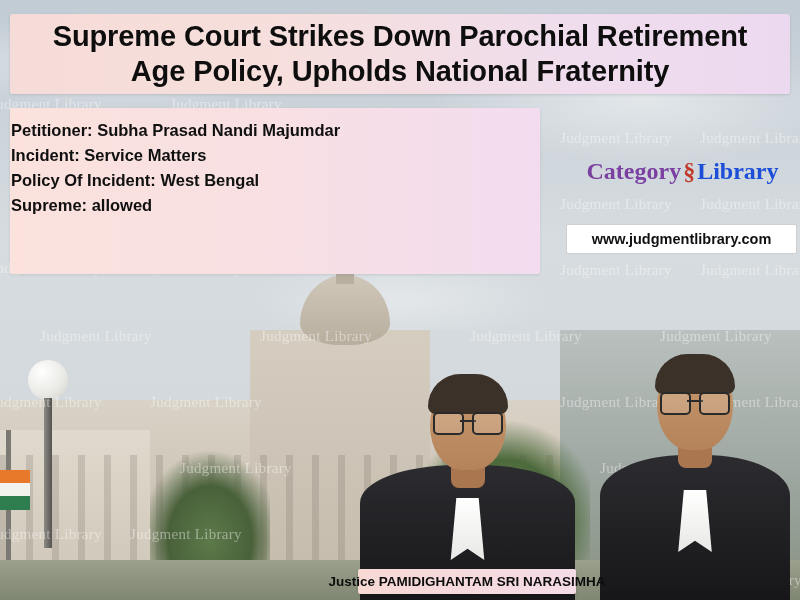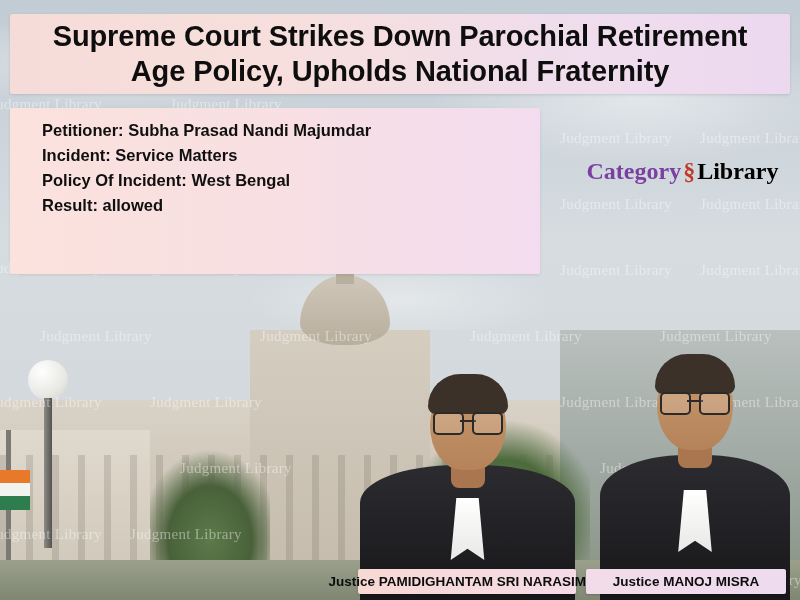--- a/index.html
+++ b/index.html
@@ -154,21 +154,21 @@
     letter-spacing: -0.1px;
   }
 
   
   .details-panel {
     position: absolute;
     left: 10px; top: 108px;
     width: 530px; height: 166px;
     background: linear-gradient(90deg, #fbe2dd 0%, #f8e0e2 45%, #f3dcef 100%);
     border-radius: 2px;
-    padding: 10px 0 0 32px;
+    padding: 10px 0 0 1px;
     box-sizing: border-box;
     box-shadow: 0 1px 3px rgba(0,0,0,0.10);
   }
   .detail-line {
     font-size: 16.5px;
     font-weight: bold;
     color: #101010;
     line-height: 1.52;
     white-space: nowrap;
   }
@@ -179,21 +179,21 @@
     left: 575px; top: 158px;
     width: 215px;
     text-align: center;
     font-family: "Liberation Serif", serif;
     font-size: 24px;
     font-weight: bold;
     white-space: nowrap;
   }
   .brand .j { color: #7a3fa0; }
   .brand .sec { color: #c0392b; margin: 0 2px; }
-  .brand .l { color: #000000; margin-top: 12px; }
+  .brand .l { color: #1d4ed8; margin-top: 12px; }
 
   .url-pill {
     position: absolute;
     left: 566px; top: 224px;
     width: 229px; height: 28px;
     background: #ffffff;
     border: 1px solid #cfcfcf;
     border-radius: 2px;
     display: flex;
     align-items: center;
@@ -367,27 +367,28 @@
   </div>
 
   <div class="title-band">
     <div class="title-text">Supreme Court Strikes Down Parochial Retirement Age Policy, Upholds National Fraternity</div>
   </div>
 
   <div class="details-panel">
     <div class="detail-line">Petitioner: Subha Prasad Nandi Majumdar</div>
     <div class="detail-line">Incident: Service Matters</div>
     <div class="detail-line">Policy Of Incident: West Bengal</div>
-    <div class="detail-line">Result: allowed</div>
+    <div class="detail-line">Supreme: allowed</div>
   </div>
 
   <div class="brand">
     <span class="j">Category</span><span class="sec">§</span><span class="l">Library</span>
   </div>
 
+  <div class="url-pill">www.judgmentlibrary.com</div>
 
   <div class="judge judge-1">
     <div class="robe j1-robe"></div>
     <div class="collar j1-collar"></div>
     <div class="neck j1-neck"></div>
     <div class="head j1-head"></div>
     <div class="hair j1-hair"></div>
     <div class="glasses j1-glasses">
       <div class="lens left"></div>
       <div class="bridge"></div>
@@ -402,15 +403,14 @@
     <div class="head j2-head"></div>
     <div class="hair j2-hair"></div>
     <div class="glasses j2-glasses">
       <div class="lens left"></div>
       <div class="bridge"></div>
       <div class="lens right"></div>
     </div>
   </div>
 
   <div class="nameplate np-1">Justice PAMIDIGHANTAM SRI NARASIMHA</div>
-  <div class="nameplate np-2">Justice MANOJ MISRA</div>
 
 </div>
 
 </body></html>

